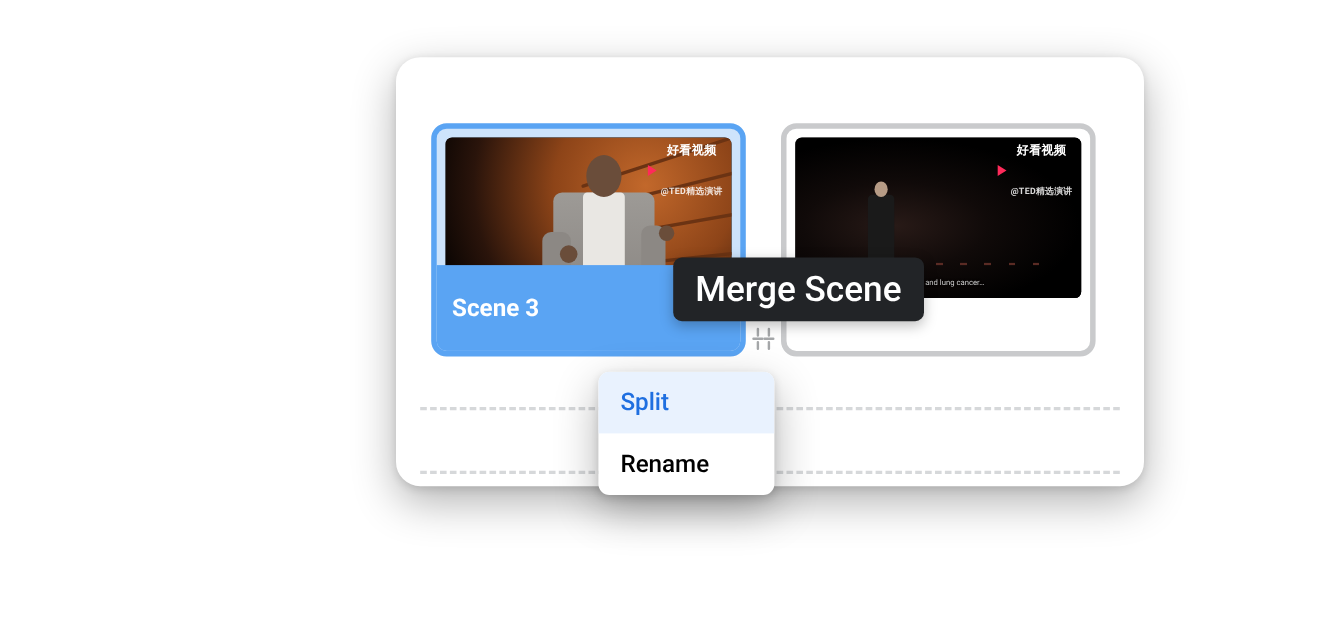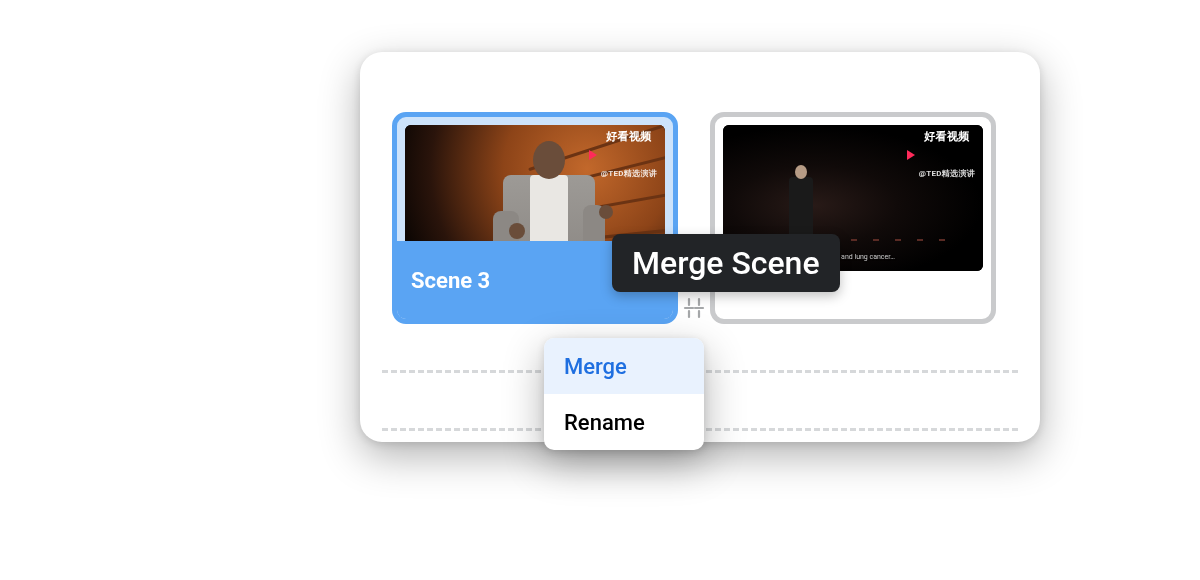--- a/index.html
+++ b/index.html
@@ -247,16 +247,16 @@
         <path d="M17 3v6M17 15v6"></path>
         <path d="M3 12h8"></path>
         <path d="M13 12h8"></path>
       </svg>
     </div>
 
     <div class="tooltip">Merge Scene</div>
   </div>
 
   <div class="popover">
-    <div class="item hover">Merge</div>
+    <div class="item hover">Split</div>
     <div class="item normal">Rename</div>
   </div>
 </div>
 
 </body></html>

